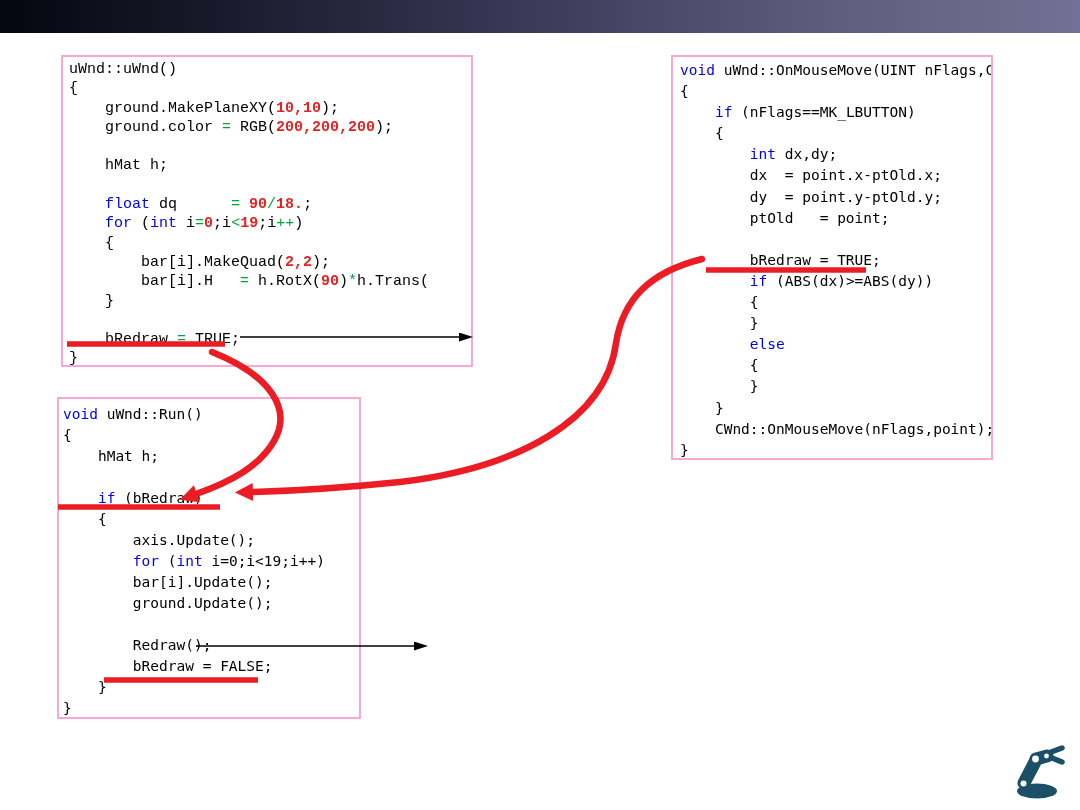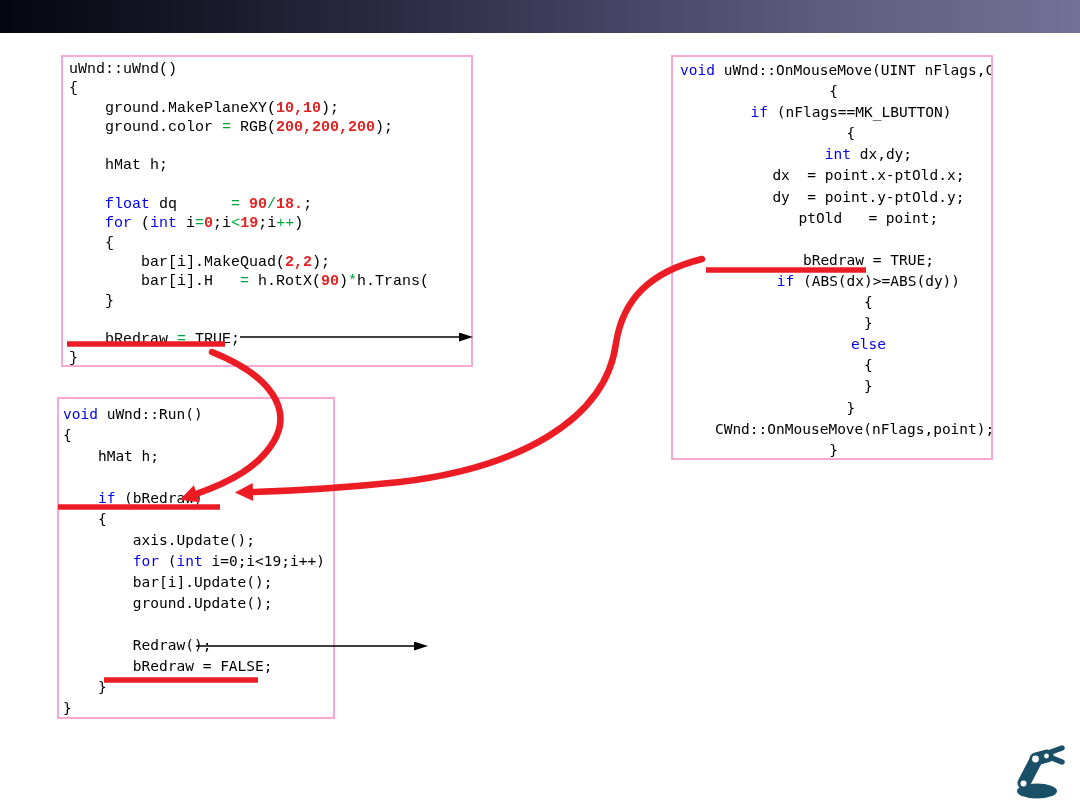--- a/index.html
+++ b/index.html
@@ -9,26 +9,26 @@
 
   .top-bar { position:absolute; left:0; top:0; width:1080px; height:33px;
     background:linear-gradient(90deg,#060610 0%,#12111f 12%,#2a2942 35%,
                #4a4768 60%,#605d80 78%,#706c90 95%,#746f96 100%); }
 
   .code-box { position:absolute; background:#ffffff; border:2px solid #f9a8d4;
               overflow:hidden; white-space:pre; color:#000;margin-left:28px; }
   .box-ctor { left:33px;  top:55px;  width:412px; height:312px;
               font-family:"Liberation Mono", monospace; font-size:15px;
               line-height:19.3px; padding:3px 0 0 6px; }
-  .box-run  { left:29px;  top:397px; width:278px; height:322px;
+  .box-run  { left:29px;  top:397px; width:304px; height:322px;
               font-family:"DejaVu Sans Mono", monospace; font-size:14.5px;
               line-height:21px;   padding:5px 0 0 4px; }
   .box-mouse{ left:643px; top:55px;  width:322px; height:405px;
               font-family:"DejaVu Sans Mono", monospace; font-size:14.5px;
-              line-height:21.1px; padding:3px 4px 0 7px;text-align:center; }
+              line-height:21.1px; padding:3px 4px 0 7px; }
 
   .code-box .k { color:var(--keyword,#0000ee); }
   .code-box .n { color:var(--number,#e02424);font-weight:bold; }
   .code-box .o { color:var(--operator,#00a33c); }
 
   .anno-overlay { position:absolute; left:0; top:0; width:1080px; height:810px;
                   pointer-events:none; }
   .red-line  { stroke:var(--annotation_red,#ec1c24); stroke-width:5.5; fill:none; }
   .red-curve { stroke:var(--annotation_red,#ec1c24); stroke-width:6.5; fill:none;
                stroke-linecap:round; }

